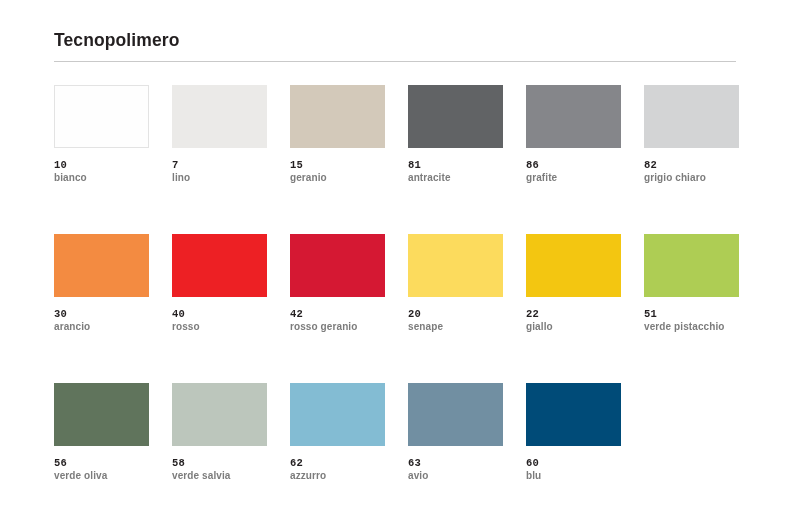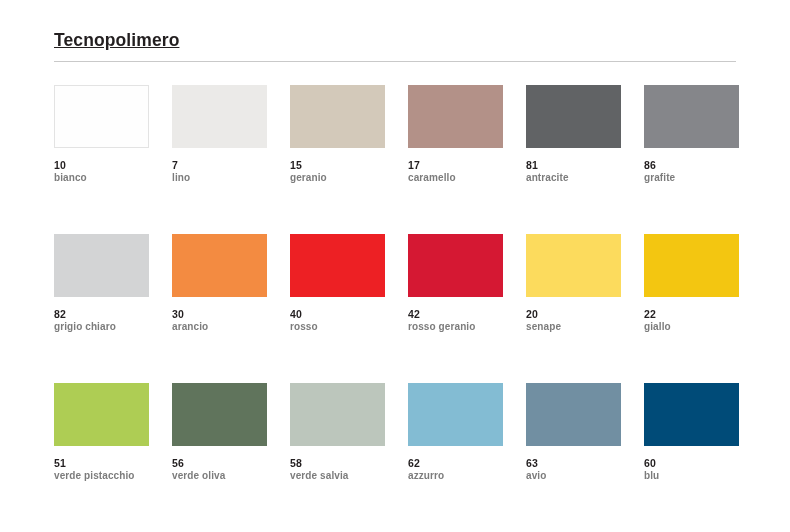--- a/index.html
+++ b/index.html
@@ -32,21 +32,20 @@
   }
   .page-title {
     font-size: 17.5px;
     font-weight: bold;
     color: #231f20;
     letter-spacing: 0.1px;
     line-height: 20px;
     margin: 0;
     padding: 0 0 11px 0;
     font-family: "Liberation Sans", sans-serif;
-    text-decoration: underline;
   }
   .title-rule {
     height: 1px;
     width: 100%;
     background: #c9c9c9;
     font-size: 0;
     line-height: 0;
   }
 
   
@@ -75,20 +74,21 @@
     border: 1px solid #e3e3e3;
   }
 
   .swatch-code {
     font-size: 10.5px;
     font-weight: bold;
     color: #231f20;
     line-height: 12px;
     margin-top: 11px;
     letter-spacing: 0.15px;
+    font-family: Liberation Mono, monospace;
   }
   .swatch-name {
     font-size: 10px;
     font-weight: bold;
     color: #7c7c7c;
     line-height: 12px;
     margin-top: 1px;
     letter-spacing: 0.1px;
   }
 </style>
@@ -110,25 +110,20 @@
       </div>
       <div class="swatch-cell">
         <div class="swatch-chip" style="background-color: rgb(235, 234, 232);"></div>
         <div class="swatch-code">7</div>
         <div class="swatch-name">lino</div>
       </div>
       <div class="swatch-cell">
         <div class="swatch-chip" style="background-color: rgb(211, 201, 186);"></div>
         <div class="swatch-code">15</div>
         <div class="swatch-name">geranio</div>
-      </div>
-      <div class="swatch-cell">
-        <div class="swatch-chip" style="background-color: rgb(179, 145, 136);"></div>
-        <div class="swatch-code">17</div>
-        <div class="swatch-name">caramello</div>
       </div>
       <div class="swatch-cell">
         <div class="swatch-chip" style="background-color: rgb(97, 99, 101);"></div>
         <div class="swatch-code">81</div>
         <div class="swatch-name">antracite</div>
       </div>
       <div class="swatch-cell">
         <div class="swatch-chip" style="background-color: rgb(133, 134, 138);"></div>
         <div class="swatch-code">86</div>
         <div class="swatch-name">grafite</div>

